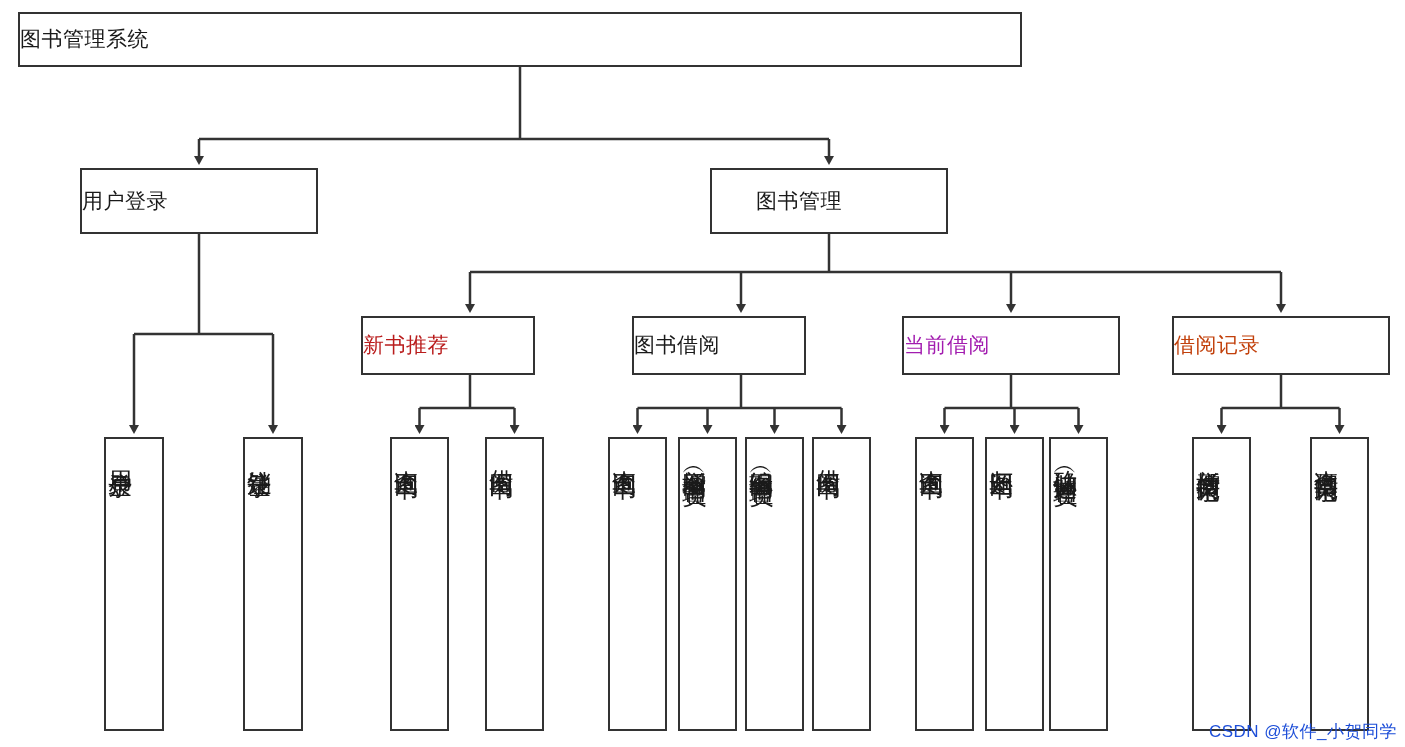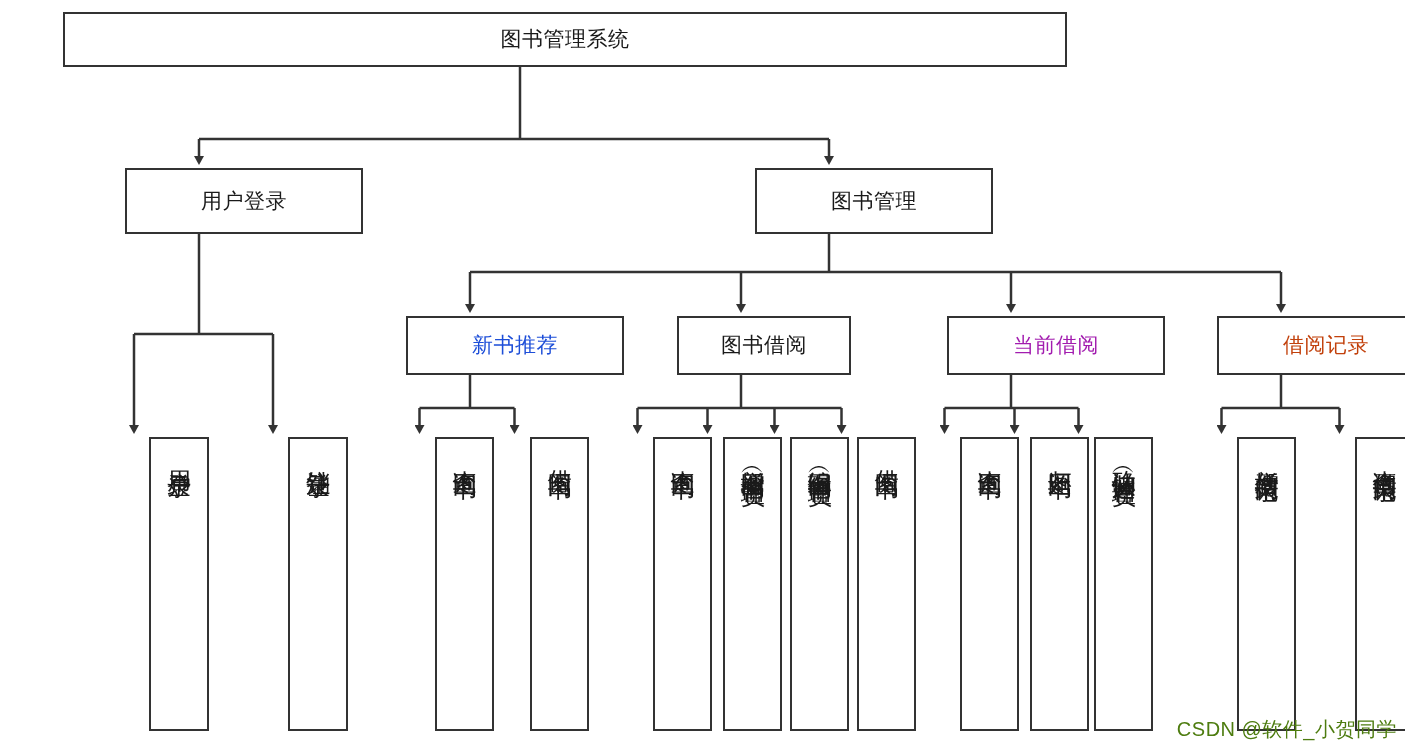--- a/index.html
+++ b/index.html
@@ -25,24 +25,23 @@
     height: 747px;
     pointer-events: none;
   }
   .node {
     position: absolute;
     box-sizing: border-box;
     border: 2px solid #333333;
     background: #ffffff;
     display: flex;
     align-items: center;
-    justify-content: center;
+    justify-content: flex-start;
     color: #1a1a1a;
     text-align: center;
-    margin-left: 45px;
   }
   .node .label {
     display: block;
     line-height: 1.18;
     letter-spacing: 0.5px;
   }
   .node.horiz .label {
     writing-mode: horizontal-tb;
     font-size: 21px;
   }
@@ -54,22 +53,22 @@
     writing-mode: vertical-rl;
     text-orientation: upright;
     font-size: 24px;
     letter-spacing: 2px;
     white-space: nowrap;
   }
   #watermark {
     position: absolute;
     right: 8px;
     bottom: 4px;
-    font-size: 20px;
-    color: #4d7c0f;
+    font-size: 17px;
+    color: #1d4ed8;
     letter-spacing: 0.5px;
     white-space: nowrap;
     user-select: none;
   }
 </style>
 </head>
 <body>
 
 <div id="canvas">
   <svg id="edges" viewBox="0 0 1405 747" xmlns="http://www.w3.org/2000/svg">
@@ -114,24 +113,24 @@
         <path d="M1339.5,408 L1339.5,426" stroke="#333333" stroke-width="2.5" fill="none" marker-end="url(#arrow)"></path>
       </g>
   </svg>
   <div id="nodes">
       <div class="node horiz" style="left: 18px; top: 12px; width: 1004px; height: 55px; border-color: rgb(51, 51, 51); background: rgb(255, 255, 255); color: rgb(26, 26, 26);">
         <span class="label">图书管理系统</span>
       </div>
       <div class="node horiz" style="left: 80px; top: 168px; width: 238px; height: 66px; border-color: rgb(51, 51, 51); background: rgb(255, 255, 255); color: rgb(26, 26, 26);">
         <span class="label">用户登录</span>
       </div>
-      <div class="node horiz" style="left: 710px; top: 168px; width: 238px; height: 66px; border-color: rgb(51, 51, 51); background: rgb(255, 255, 255); color: rgb(26, 26, 26);">
+      <div class="node horiz" style="left: 710px; top: 168px; width: 238px; height: 66px; border-color: rgb(51, 51, 51); background: rgb(255, 255, 255); color: rgb(26, 26, 26); padding-left: 44px;">
         <span class="label">图书管理</span>
       </div>
-      <div class="node horiz" style="left: 361px; top: 316px; width: 218px; height: 59px; border-color: rgb(51, 51, 51); background: rgb(255, 255, 255); color: #1d4ed8;">
+      <div class="node horiz" style="left: 361px; top: 316px; width: 174px; height: 59px; border-color: rgb(51, 51, 51); background: rgb(255, 255, 255); color: #b91c1c;">
         <span class="label">新书推荐</span>
       </div>
       <div class="node horiz" style="left: 632px; top: 316px; width: 174px; height: 59px; border-color: rgb(51, 51, 51); background: rgb(255, 255, 255); color: rgb(26, 26, 26);">
         <span class="label">图书借阅</span>
       </div>
       <div class="node horiz" style="left: 902px; top: 316px; width: 218px; height: 59px; border-color: rgb(51, 51, 51); background: rgb(255, 255, 255); color: #a21caf;">
         <span class="label">当前借阅</span>
       </div>
       <div class="node horiz" style="left: 1172px; top: 316px; width: 218px; height: 59px; border-color: rgb(51, 51, 51); background: rgb(255, 255, 255); color: #c2410c;">
         <span class="label">借阅记录</span>

